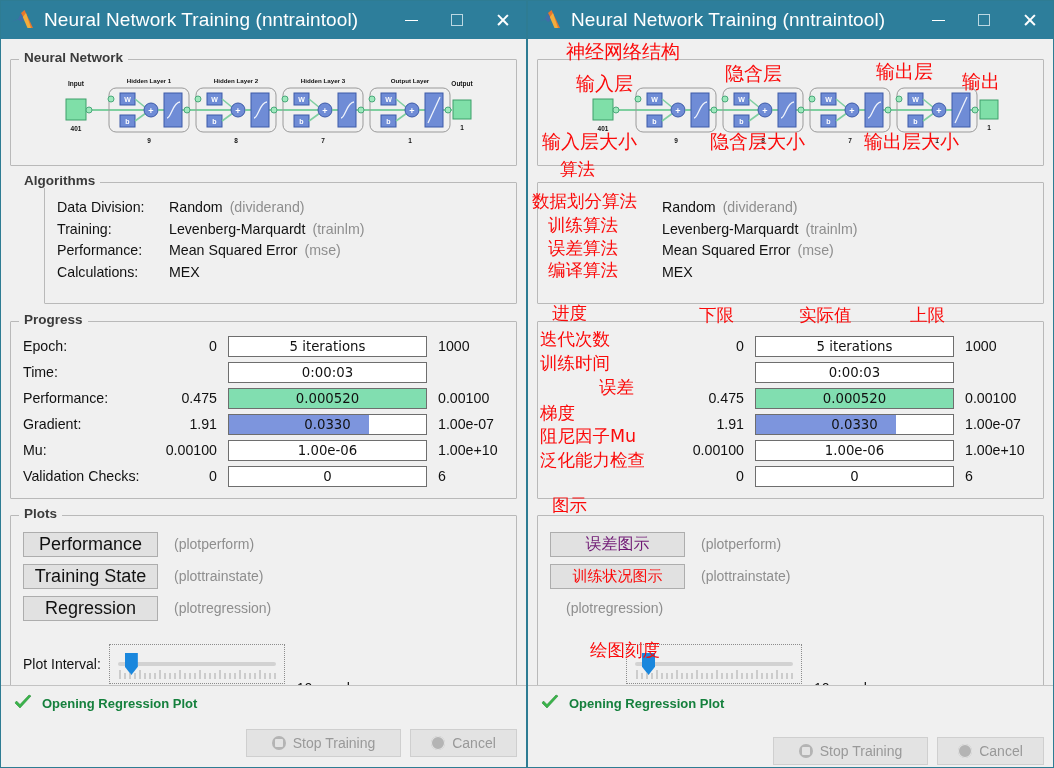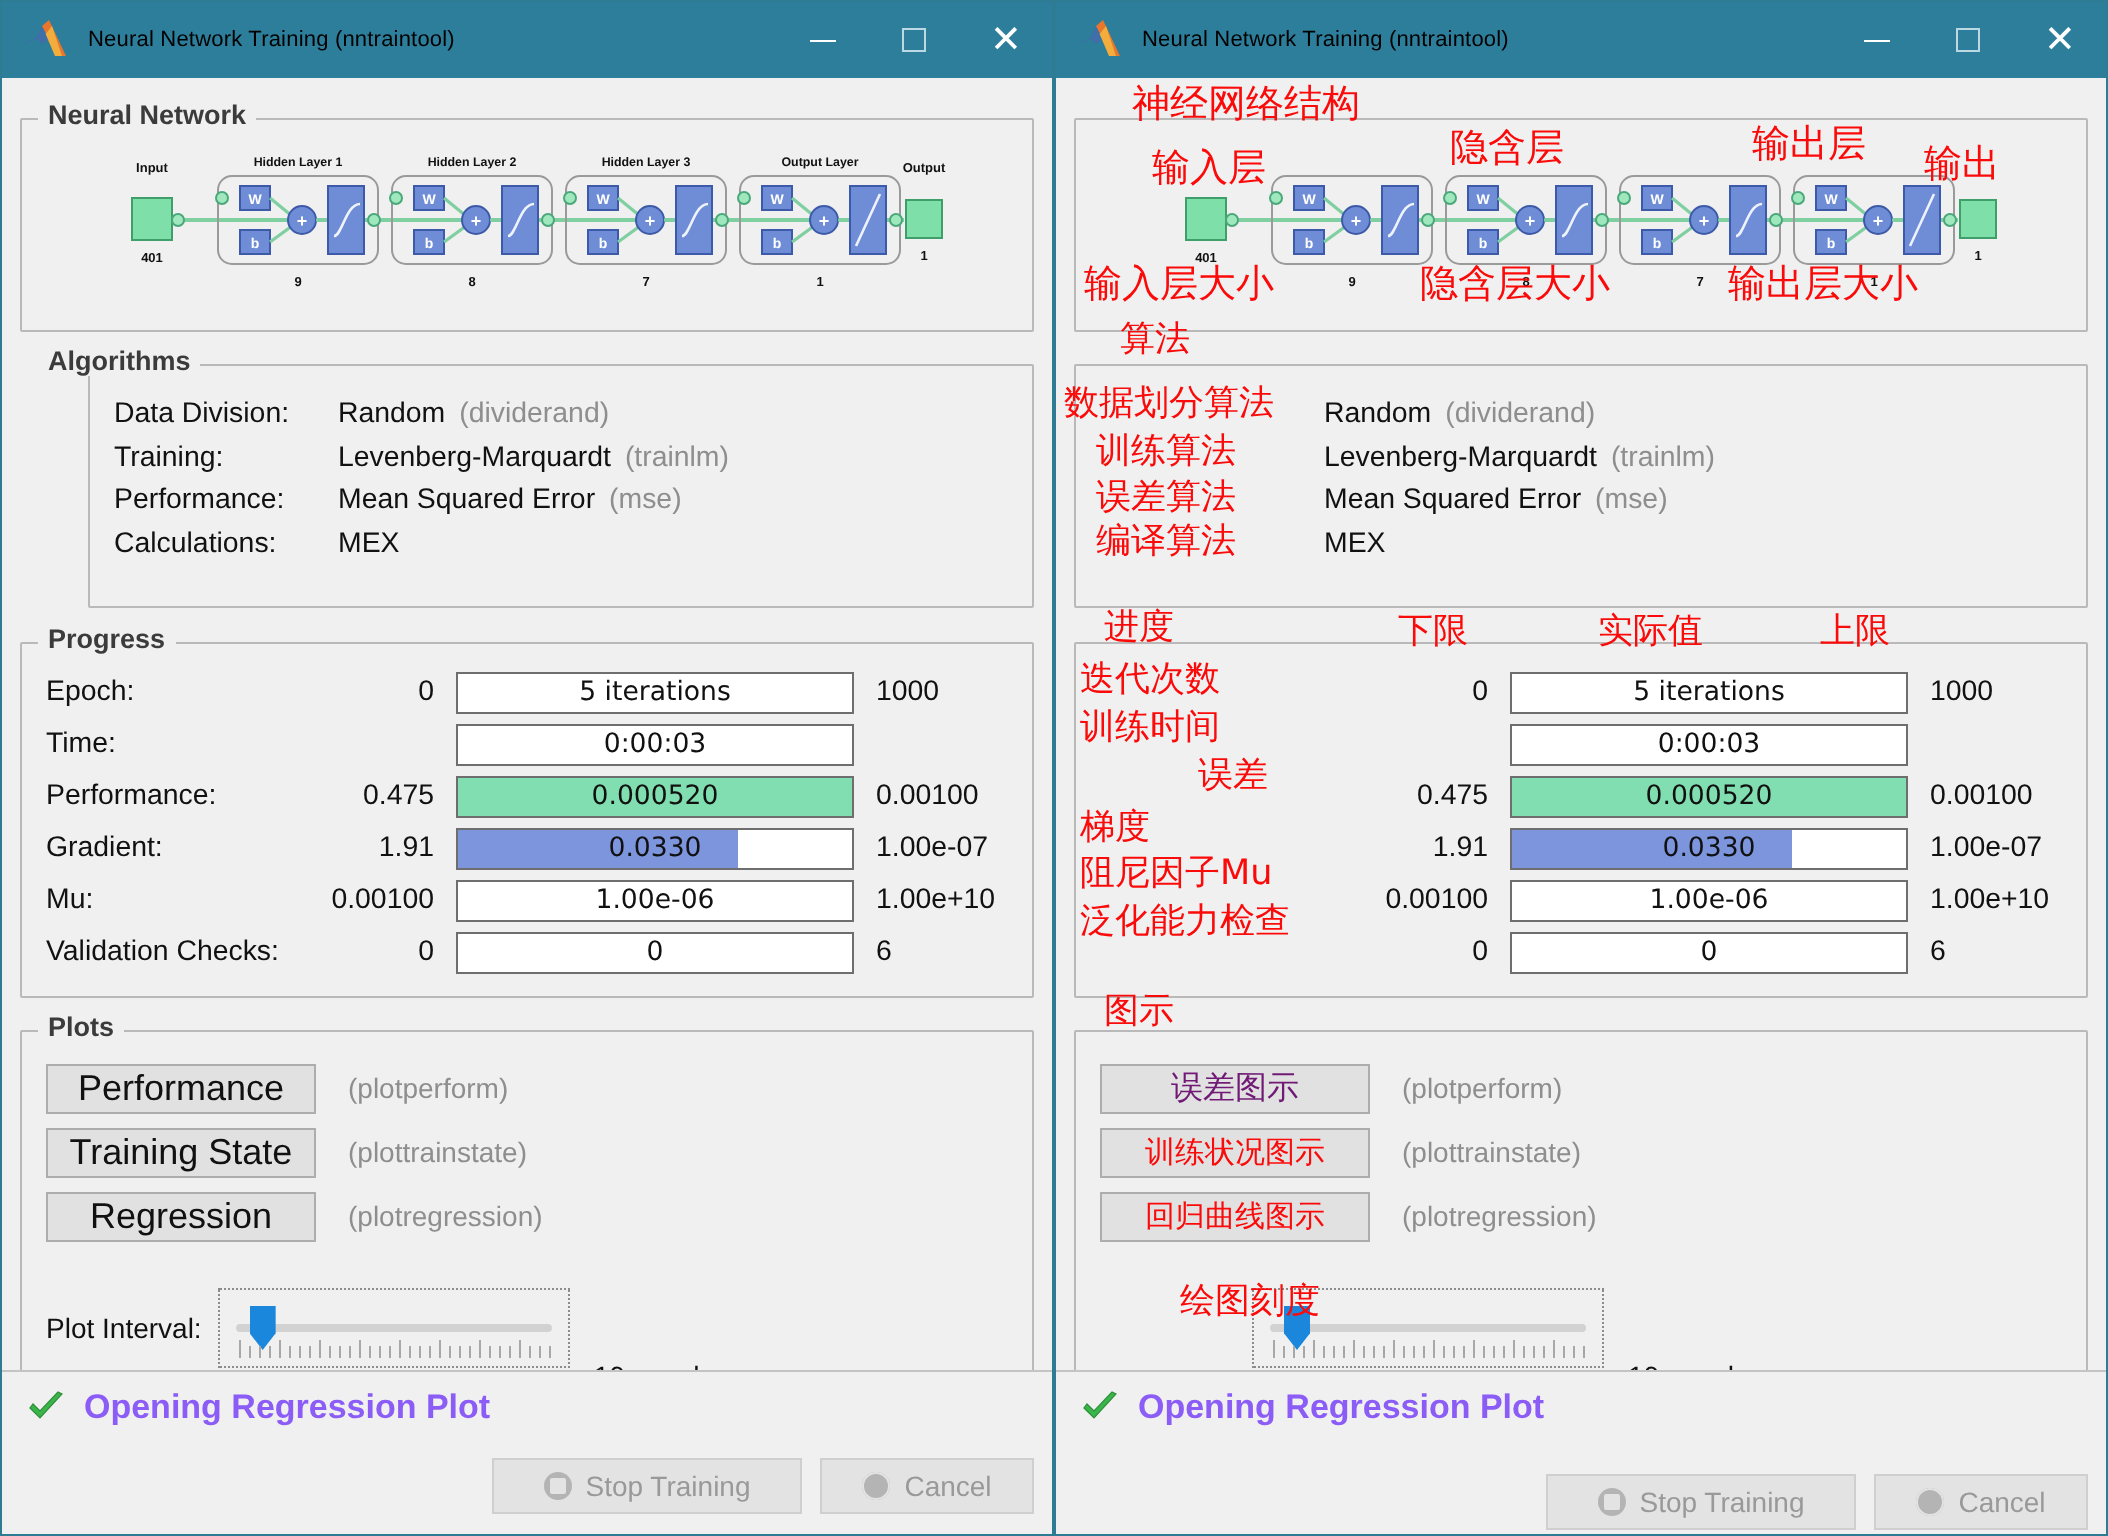--- a/index.html
+++ b/index.html
@@ -24,22 +24,22 @@
   .window.right { border-left-width: 1px; }
 
   .titlebar {
     height: 38px; background: #2d7e9b;
     display: flex; align-items: center;
     color: #ffffff; position: relative;
     flex: none;
   }
   .ml-logo { width: 26px; height: 22px; margin-left: 9px; flex: none; }
   .title-text {
-    margin-left: 8px; font-size: 11px; letter-spacing: .1px;
-    white-space: nowrap; color: #000000;
+    margin-left: 8px; font-size: 19px; letter-spacing: .1px;
+    white-space: nowrap; color: #ffffff;
   }
   .win-btns { position: absolute; right: 0; top: 0; height: 38px; display: flex; }
   .win-btn {
     width: 46px; height: 38px; display: flex;
     align-items: center; justify-content: center;
   }
   .win-btn .glyph { display: block; }
   .min-glyph { width: 13px; height: 1px; background: #ffffff; }
   .max-glyph { width: 12px; height: 12px; border: 1px solid #bcd8e2; }
   .close-glyph { font-size: 19px; line-height: 19px; color: #fff; font-weight: 300; }
@@ -122,21 +122,21 @@
   .interval-value { font-size: 14px; color: #111; margin-left: 12px; margin-top: 48px; }
 
   
   .statusbar {
     position: absolute; left: 0; right: 0; bottom: 0;
     height: 82px; border-top: 1px solid #c3c3c3;
     background: #f0f0f0;
   }
   .status-line { display: flex; align-items: center; padding: 8px 0 0 12px; }
   .check-icon { width: 20px; height: 18px; flex: none; }
-  .status-text { margin-left: 9px; font-size: 17px; font-weight: bold; color: #8b5cf6; }
+  .status-text { margin-left: 9px; font-size: 13px; font-weight: bold; color: #15803d; }
   .bottom-btns {
     position: absolute; right: 9px; bottom: 10px;
     display: flex; gap: 9px;
   }
   .bottom-btn {
     height: 28px; background: #e3e3e3; border: 1px solid #cfcfcf;
     display: flex; align-items: center; justify-content: center;
     padding: 0 14px; font-size: 14px; color: #999999;
   }
   .bottom-btn .bi { width: 14px; height: 14px; border-radius: 50%; background: #b4b4b4;
@@ -646,21 +646,20 @@
         <div class="group-body" style="padding:14px 12px 12px 12px;">
           <div class="plot-row">
             <span class="plot-btn" style="color:#701a75;font-size:16px;">误差图示</span>
             <span class="plot-fn">(plotperform)</span>
           </div>
           <div class="plot-row">
             <span class="plot-btn" style="color:#fb0a0a;font-size:15px;">训练状况图示</span>
             <span class="plot-fn">(plottrainstate)</span>
           </div>
           <div class="plot-row">
-            <span class="plot-btn" style="color:#fb0a0a;font-size:15px;">回归曲线图示</span>
             <span class="plot-fn">(plotregression)</span>
           </div>
           <div class="interval-row" style="margin-left:76px;">
             <span class="slider-wrap">
               <span class="slider-track"></span>
               <span class="slider-thumb"></span>
               <svg class="slider-ticks" viewBox="0 0 160 9" preserveAspectRatio="none">
                 <g stroke="#a8a8a8" stroke-width="1">
                   <line x1="2" y1="0" x2="2" y2="9"></line>
                     <line x1="7" y1="3" x2="7" y2="9"></line>

